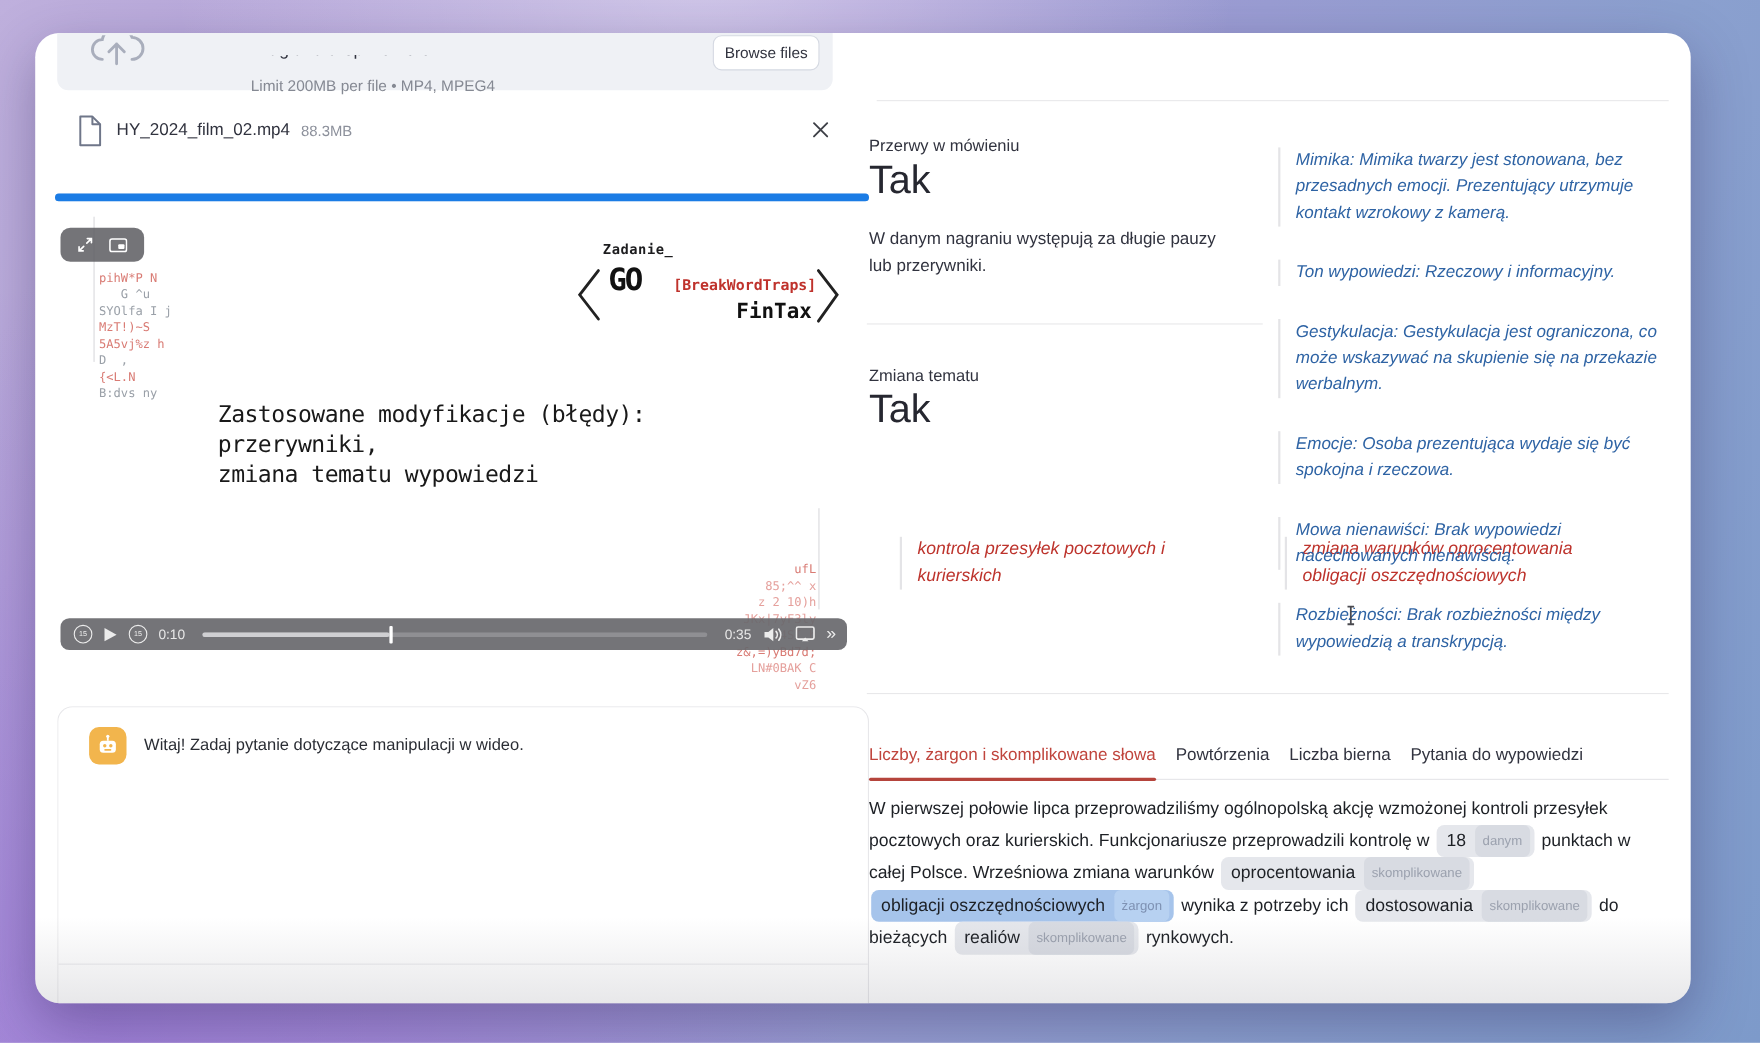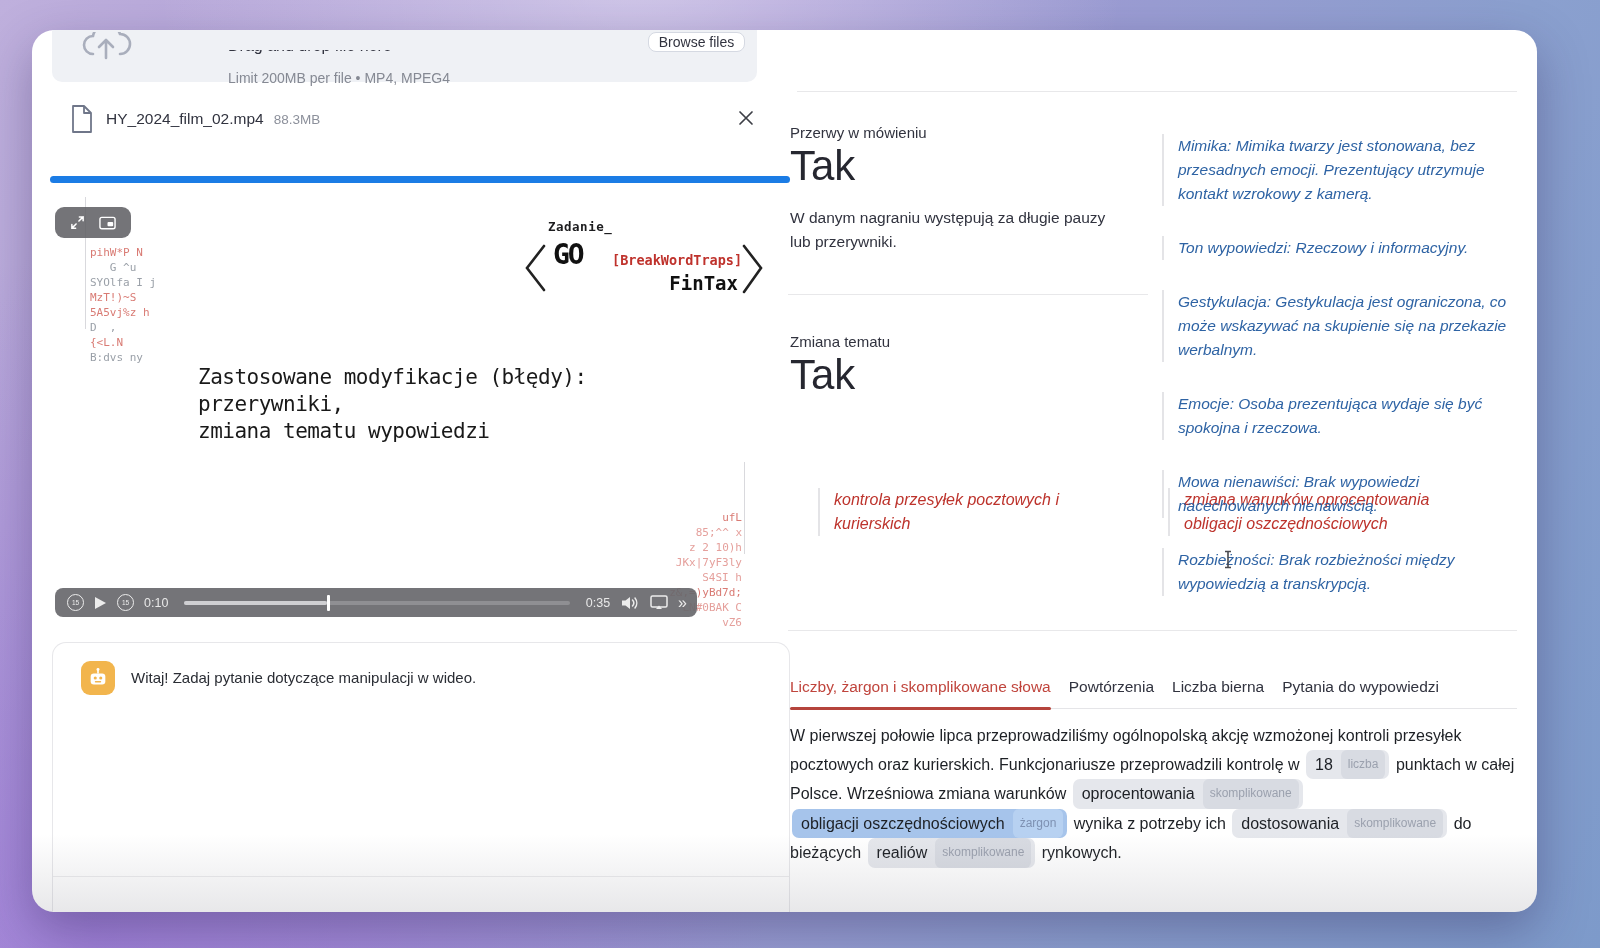--- a/index.html
+++ b/index.html
@@ -20,21 +20,21 @@
   .shade { position:absolute; left:0; right:0; bottom:0; height:78px;
     background:linear-gradient(to bottom, rgba(120,120,130,0), rgba(110,110,122,.16)); pointer-events:none; z-index:40;}
 
   
   .dropzone { position:absolute; left:20px; top:-10px; width:705px; height:62px;
     background:#eff1f5; border-radius:10px; }
   .drag-clip { position:absolute; left:176px; top:30px; height:18px; width:300px; overflow:hidden; }
   .drag-clip span { display:block; margin-top:-13px; font-size:16px; color:#31333f; }
   .limit-text { position:absolute; left:176px; top:50px; font-size:14px; color:#858993; }
   .cloud-wrap { position:absolute; left:28px; top:12px; width:52px; height:40px; overflow:hidden; }
-  .browse-btn { position:absolute; right:12px; top:12px; width:97px; height:20px;
+  .browse-btn { position:absolute; right:12px; top:12px; width:97px; height:32px;
     background:#fff; border:1px solid #d5d9e2; border-radius:8px;
     font-size:14px; color:#31333f; display:flex; align-items:center; justify-content:center; cursor:pointer;}
 
   
   .file-row { position:absolute; left:38px; top:72px; width:690px; height:34px; display:flex; align-items:center; }
   .file-name { font-size:15.5px; color:#31333f; margin-left:12px; }
   .file-size { font-size:13.5px; color:#8c909b; margin-left:10px; }
   .file-close { position:absolute; right:4px; top:6px; width:20px; height:20px; cursor:pointer; }
 
   
@@ -62,21 +62,21 @@
   .logo-bracket { position:absolute; left:102px; top:20px; font-size:13.5px; font-weight:bold; color:#bf322c;
     font-family:"DejaVu Sans Mono",monospace;}
   .logo-fintax { position:absolute; left:135px; top:40px; width:93px; text-align:right; font-size:19px; font-weight:bold;
     color:#111; font-family:"DejaVu Sans Mono",monospace;}
   .angle { position:absolute; top:0; }
 
   .overlay-text { position:absolute; left:148px; top:172px; font-family:"DejaVu Sans Mono",monospace;
     font-size:21px; line-height:27px; color:#191919; font-weight:500; letter-spacing:-.5px; white-space:pre-line;}
 
   
-  .vbar { position:absolute; left:5px; top:396px; width:642px; height:29px; border-radius:8px;
+  .vbar { position:absolute; left:5px; top:370px; width:715px; height:29px; border-radius:8px;
     background:rgba(104,104,108,.92); display:flex; align-items:center; padding:0 12px; gap:10px; color:#ececec;text-align:center;}
   .vtime { font-size:12.5px; color:#e8e8e8; }
   .vtrack { flex:1; height:4px; background:#8f8f93; border-radius:2px; position:relative; margin:0 6px; cursor:pointer;}
   .vtrack-fill { position:absolute; left:0; top:0; height:4px; border-radius:2px; background:#cfcfd2; }
   .vhead { position:absolute; top:-6px; width:3px; height:16px; background:#fff; border-radius:1px; }
   .vicon { display:flex; align-items:center; justify-content:center; cursor:pointer; }
   .seek { width:17px; height:17px; border:1.6px solid #ececec; border-radius:50%; font-size:6.5px;
     display:flex;align-items:center;justify-content:center; color:#ececec; }
   .skip { font-size:16px; color:#ececec; letter-spacing:-2px; }
 
@@ -84,21 +84,21 @@
   .chat { position:absolute; left:20px; top:612px; width:738px; height:270px;
     border:1px solid #e7e7ea; border-bottom:none; border-radius:14px 14px 0 0; background:#fff; }
   .chat-divider { position:absolute; left:0; right:0; top:233px; height:1px; background:#ececee; }
   .avatar { position:absolute; left:28px; top:18px; width:34px; height:34px; border-radius:9px; background:#f2b54d;
     display:flex; align-items:center; justify-content:center; }
   .chat-msg { position:absolute; left:78px; top:26px; font-size:15px; color:#2a2d34; }
 
   
   .rp-divider { position:absolute; height:1px; background:#e8e8ea; }
   .sec-label { position:absolute; font-size:15px; color:#31333f; }
-  .sec-value { position:absolute; font-size:42px; font-weight:500; color:#262730;text-align:right; }
+  .sec-value { position:absolute; font-size:36px; font-weight:500; color:#262730;text-align:right; }
   .sec-desc  { position:absolute; font-size:15.5px; line-height:24px; color:#31333f; width:330px; }
   .topic { border-left:2px solid #e4e4e7; padding-left:14px; font-size:16px; line-height:24px;
     font-style:italic; color:#bd332c; width:320px; }
   .obs-list { position:absolute; left:1130px; top:104px; width:356px; display:flex; flex-direction:column; gap:30px; }
   .obs { border-left:2px solid #e4e4e7; padding-left:14px; font-size:15.5px; line-height:24px;
     font-style:italic; color:#2e63a4; }
 
   
   .tabs { position:absolute; left:758px; top:648px; width:727px; display:flex; gap:18px;
     border-bottom:1px solid #e5e5e8; padding-bottom:12px; }
@@ -268,21 +268,21 @@
   <div class="tabs">
 
   <div class="tab active">Liczby, żargon i skomplikowane słowa</div>
       <div class="tab">Powtórzenia</div>
       <div class="tab">Liczba bierna</div>
       <div class="tab">Pytania do wypowiedzi</div>
     </div>
 
   <div class="transcript">W pierwszej połowie lipca przeprowadziliśmy ogólnopolską akcję wzmożonej kontroli przesyłek pocztowych oraz kurierskich. Funkcjonariusze przeprowadzili kontrolę w <span class="tok tok-gray">
         <span class="tok-word">18</span>
-        <span class="tok-tag">liczba</span>
+        <span class="tok-tag">danym</span>
       </span> punktach w całej Polsce. Wrześniowa zmiana warunków <span class="tok tok-gray">
         <span class="tok-word">oprocentowania</span>
         <span class="tok-tag">skomplikowane</span>
       </span> <span class="tok tok-blue">
         <span class="tok-word">obligacji oszczędnościowych</span>
         <span class="tok-tag">żargon</span>
       </span> wynika z potrzeby ich <span class="tok tok-gray">
         <span class="tok-word">dostosowania</span>
         <span class="tok-tag">skomplikowane</span>
       </span> do bieżących <span class="tok tok-gray">

